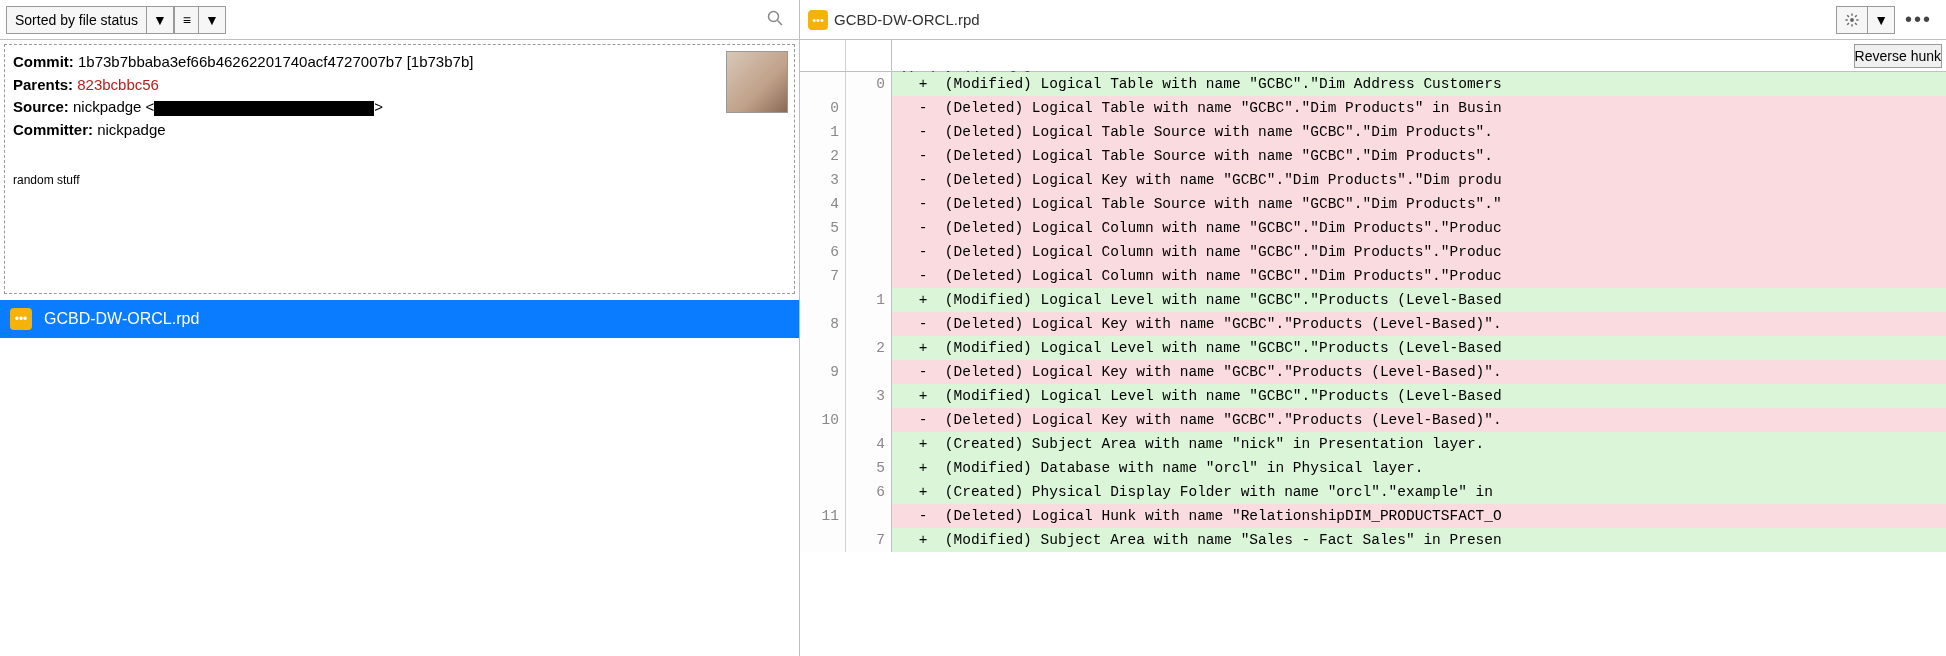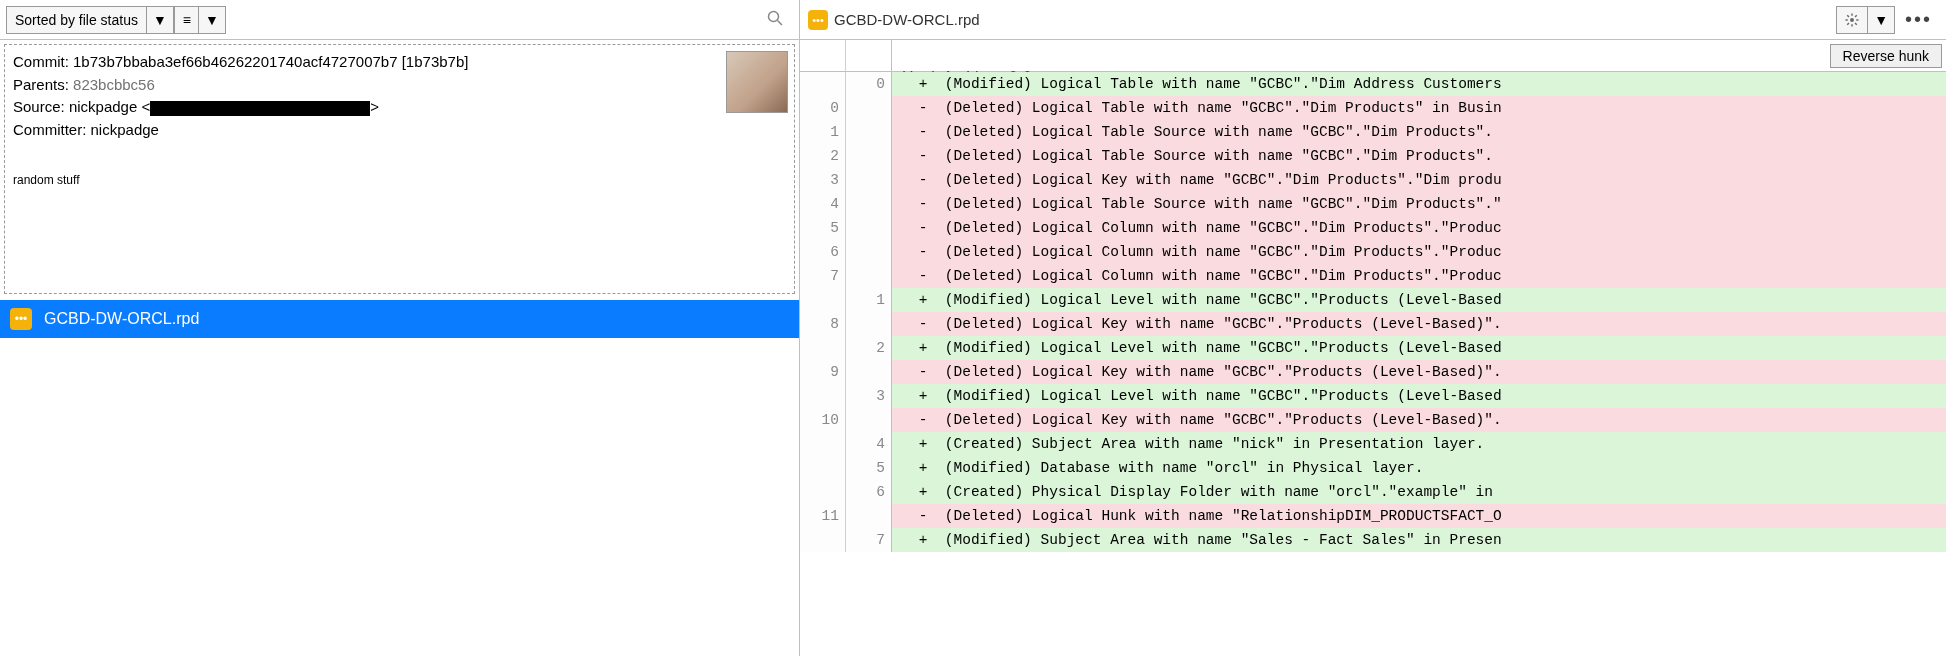--- a/index.html
+++ b/index.html
@@ -70,22 +70,22 @@
   }
   .commit-block .avatar {
     position: absolute;
     top: 6px;
     right: 6px;
     width: 62px;
     height: 62px;
     background: linear-gradient(135deg,#d8c8b8 0%, #c0a088 60%, #8a6a55 100%);
     border: 1px solid #999;
   }
-  .commit-block b { font-weight: 400; text-align: right; }
-  .parent-link { color: #737373; cursor: pointer; }
+  .commit-block b { font-weight: 700; text-align: right; }
+  .parent-link { color: #b91c1c; cursor: pointer; }
   .redact { display:inline-block; width: 220px; height: 15px; background: #000; vertical-align: middle; }
   .commit-msg { margin-top: 30px; font-size: 12px; }
   .file-row {
     background: #0a7cff;
     color: #fff;
     display: flex;
     align-items: center;
     padding: 8px 10px;
     margin-top: 6px;
     font-size: 16px;
@@ -143,21 +143,21 @@
     height: 32px;
   }
   .hunk-hdr-row .gut-a, .hunk-hdr-row .gut-b {
     width:46px; border-right:1px solid #d0d0d0; height:100%;
   }
   .hunk-hdr-row .gut-b { border-right:1px solid #c0c0c0; }
   .hunk-hdr-row .hunk-label {
     flex:1; padding-left: 10px; color:#0c4a6e; font-family: "Segoe UI", sans-serif; font-size:16px;margin-top:44px;
   }
   .hunk-hdr-row .rev-btn {
-    border:1px solid #9a9a9a; background:#f0f0f0; padding:3px 12px; font-size:14px; margin-right:4px; cursor:pointer;
+    border:1px solid #9a9a9a; background:#f0f0f0; padding:3px 0; font-size:14px; margin-right:4px; cursor:pointer;
   }
   .diff-body { flex:1; overflow:hidden; }
   .diff-line { display:flex; height:24px; white-space: pre; }
   .diff-line .gc { width:46px; text-align:right; padding-right:6px; color:#888; border-right:1px solid #d0d0d0; background:#fdfdfd; }
   .diff-line .gc.b { border-right:1px solid #c0c0c0; }
   .diff-line .txt { flex:1; padding-left: 18px; overflow:hidden; }
   .add { background: #dbf5d8; }
   .del { background: #fadbdf; }
   .diff-line.add .txt::before { content:""; }
   .hamburger { font-weight:bold; letter-spacing:-1px; }

